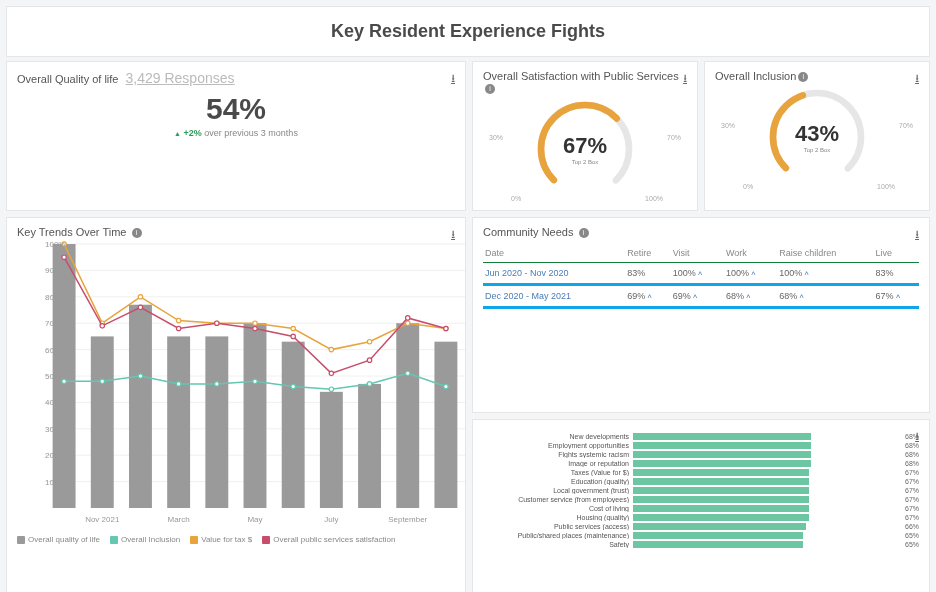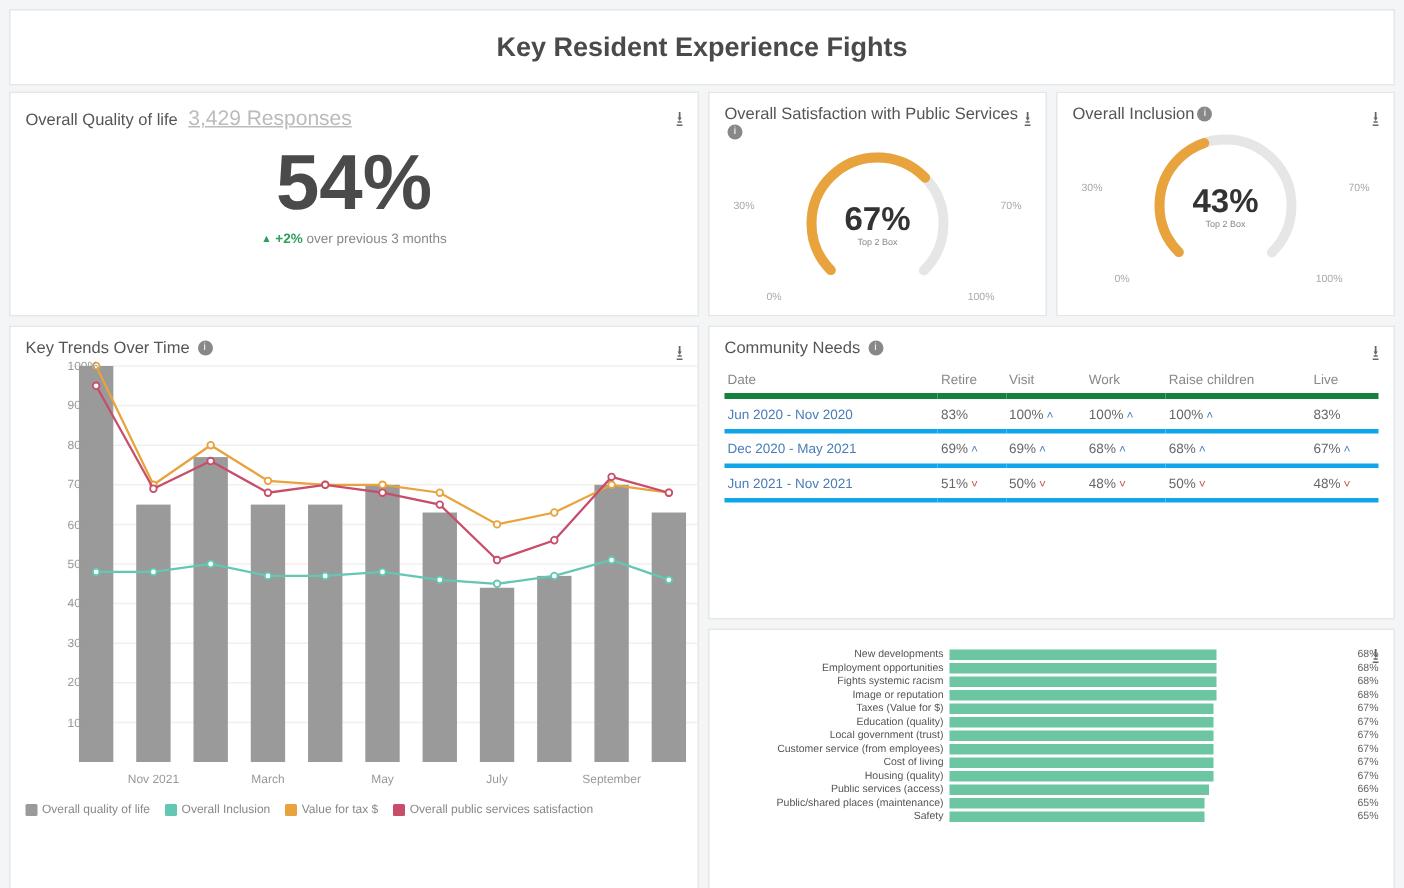--- a/index.html
+++ b/index.html
@@ -66,21 +66,21 @@
     position: absolute;
     top: 8px; right: 10px;
     font-size: 11px;
     color: #666;
     text-decoration: underline;
     cursor: pointer;
   }
   
   .qol { grid-column: 1; grid-row: 1; text-align: left; }
   .qol-big {
-    font-size: 52px;
+    font-size: 30px;
     font-weight: 600;
     color: #4a4a4a;
     text-align: center;
     margin-top: 6px;
   }
   .qol-delta {
     font-size: 9px;
     color: #888;
     text-align: center;
     margin-top: 2px;
@@ -119,21 +119,21 @@
   .trends { grid-column: 1; grid-row: 2 / span 2; }
   .trends-body { position: relative; height: 300px; margin-top: 6px; }
   .trends-plot { position: absolute; left: 28px; right: 4px; top: 0; bottom: 36px; }
   .trends-ylab { position: absolute; left: 0; font-size: 8px; color: #999; transform: translateY(-50%); }
   .trends-xlab { position: absolute; bottom: 20px; font-size: 8px; color: #999; transform: translateX(-50%); }
   .trends-legend { position: absolute; bottom: 0; left: 0; right: 0; font-size: 8px; color: #888; display: flex; gap: 10px; flex-wrap: wrap; }
   .lg-sw { display: inline-block; width: 8px; height: 8px; vertical-align: middle; margin-right: 3px; border-radius: 1px; }
   
   .needs { grid-column: 2; grid-row: 2; }
   .needs-table { width: 100%; border-collapse: collapse; margin-top: 6px; font-size: 9px; }
-  .needs-table th { text-align: left; color: #888; font-weight: 500; padding: 4px 2px; border-bottom: 4px solid #15803d; }
+  .needs-table th { text-align: left; color: #888; font-weight: 500; padding: 4px 2px; border-bottom: 1px solid #15803d; }
   .needs-table td { padding: 5px 2px; color: #666; border-bottom: 3px solid #0ea5e9; }
   .needs-table td.date { color: #4a7db8; }
   .arr { font-size: 8px; margin-left: 2px; }
   .arr.up { color: #4a7db8; }
   .arr.down { color: #c94d4d; }
   
   .sat { grid-column: 2; grid-row: 3; }
   .sat-rows { margin-top: 4px; }
   .sat-row { display: flex; align-items: center; height: 9px; font-size: 7px; }
   .sat-lbl { width: 150px; text-align: right; padding-right: 4px; color: #555; white-space: nowrap; overflow: hidden; text-overflow: ellipsis; }
@@ -295,28 +295,20 @@
             <td>83%</td>
           </tr>
           <tr>
             <td class="date">Dec 2020 - May 2021</td>
             <td>69%<span class="arr up">˄</span></td>
             <td>69%<span class="arr up">˄</span></td>
             <td>68%<span class="arr up">˄</span></td>
             <td>68%<span class="arr up">˄</span></td>
             <td>67%<span class="arr up">˄</span></td>
           </tr>
-          <tr>
-            <td class="date">Jun 2021 - Nov 2021</td>
-            <td>51%<span class="arr down">˅</span></td>
-            <td>50%<span class="arr down">˅</span></td>
-            <td>48%<span class="arr down">˅</span></td>
-            <td>50%<span class="arr down">˅</span></td>
-            <td>48%<span class="arr down">˅</span></td>
-          </tr>
         </tbody>
     </table>
   </div>
 
   <div class="card sat">
     <span class="dl-icon">⭳</span>
     <div class="sat-rows" id="sat-rows">
         <div class="sat-row">
           <div class="sat-lbl">New developments</div>
           <div class="sat-barwrap">

